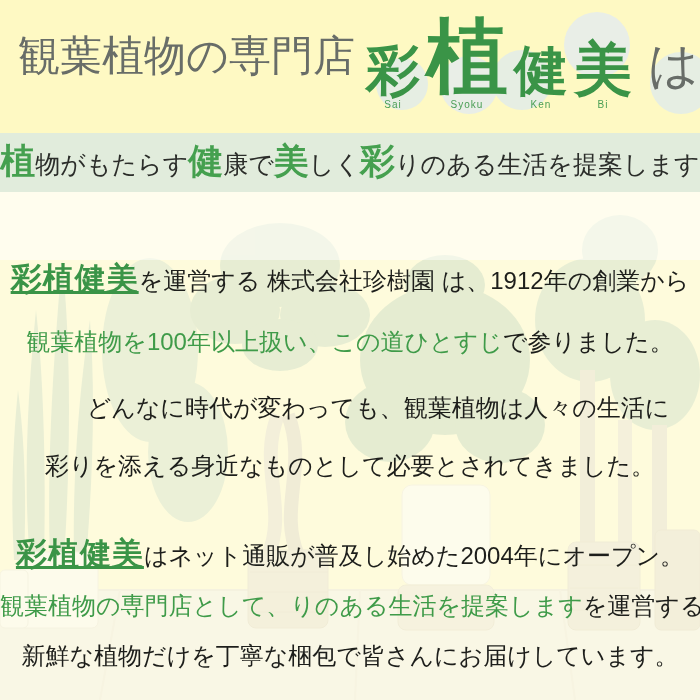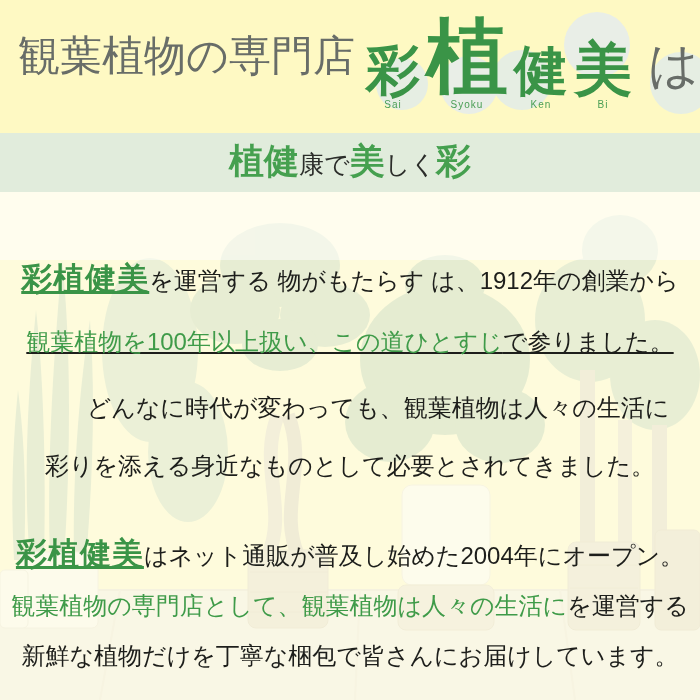--- a/index.html
+++ b/index.html
@@ -48,21 +48,21 @@
   
   .bline{
     position:absolute;left:0;width:700px;text-align:center;
     font-size:24px;line-height:36px;color:#1d1e1b;white-space:nowrap;
   }
   .bline .brand{
     font-family:"Liberation Serif","DejaVu Serif",serif;
     font-size:31px;color:#3a9447;font-weight:bold;letter-spacing:1px;text-decoration:underline;
   }
   .bline .green{color:#3f9b49;}
-  .l0{top:237px;} .l1{top:300px;text-decoration:underline;} .l2{top:366px;margin-left:28px;} .l3{top:408px;margin-top:40px;}
+  .l0{top:237px;} .l1{top:300px;} .l2{top:366px;margin-left:28px;} .l3{top:408px;margin-top:40px;}
   .l4{top:512px;} .l5{top:564px;} .l6{top:616px;font-family:Liberation Mono, monospace;}
 </style>
 </head>
 <body>
 
 <div class="canvas">
 
   <div class="bg-photo">
     <svg width="700" height="510" viewBox="0 0 700 510" xmlns="http://www.w3.org/2000/svg">
       <g opacity="0.5">
@@ -154,30 +154,32 @@
         <span class="romaji">Bi</span>
       </span>
       <span class="suffix-block">
         <span class="suffix">は</span>
       </span>
     </div>
   </div>
 
   <div class="band">
     <span class="accent">植</span>
+      <span class="t">物がもたらす</span>
       <span class="accent">健</span>
       <span class="t">康で</span>
       <span class="accent">美</span>
       <span class="t">しく</span>
       <span class="accent">彩</span>
+      <span class="t">りのある生活を提案します</span>
   </div>
 
   <div>
-    <p class="bline l0"><span class="brand">彩植健美</span><span>を運営する 物がもたらす は、1912年の創業から</span></p>
+    <p class="bline l0"><span class="brand">彩植健美</span><span>を運営する 株式会社珍樹園 は、1912年の創業から</span></p>
     <p class="bline l1"><span class="green">観葉植物を100年以上扱い、この道ひとすじ</span><span>で参りました。</span></p>
     <p class="bline l2"><span>どんなに時代が変わっても、観葉植物は人々の生活に</span></p>
     <p class="bline l3"><span>彩りを添える身近なものとして必要とされてきました。</span></p>
     <p class="bline l4"><span class="brand">彩植健美</span><span>はネット通販が普及し始めた2004年にオープン。</span></p>
-    <p class="bline l5"><span class="green">観葉植物の専門店として、観葉植物は人々の生活に</span><span>を運営する</span></p>
+    <p class="bline l5"><span class="green">観葉植物の専門店として、りのある生活を提案します</span><span>を運営する</span></p>
     <p class="bline l6"><span>新鮮な植物だけを丁寧な梱包で皆さんにお届けしています。</span></p>
   </div>
 
 </div>
 
 </body></html>

